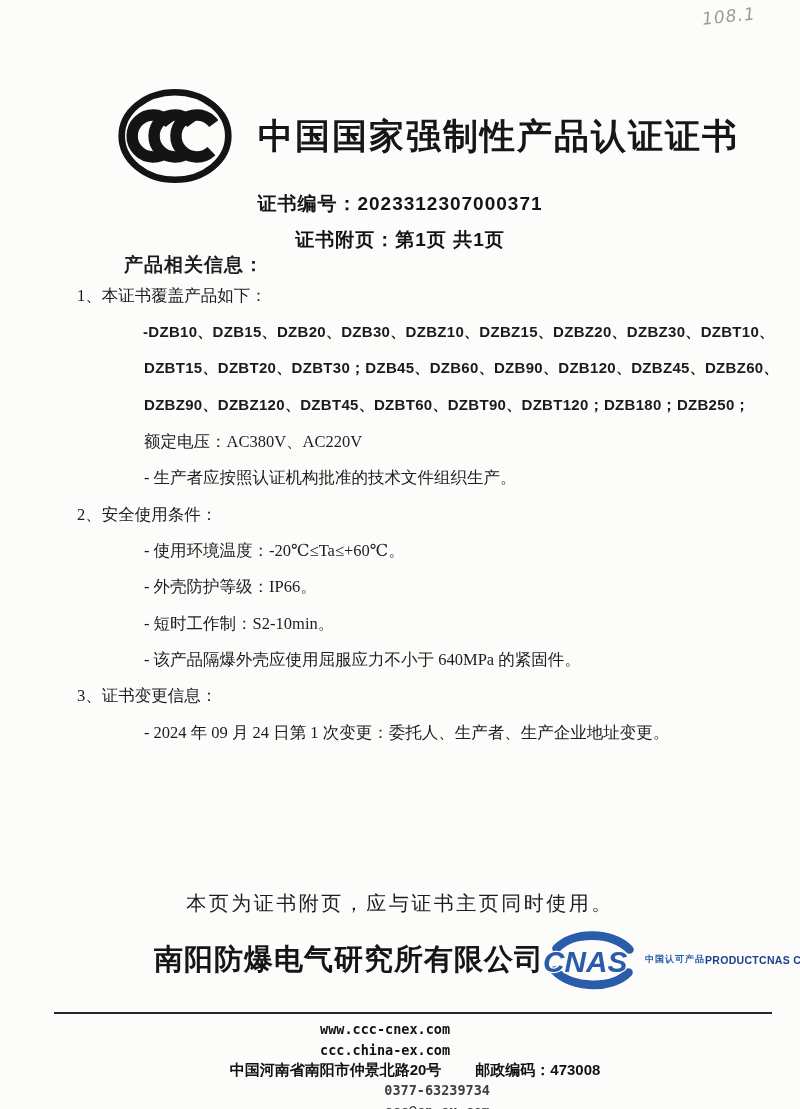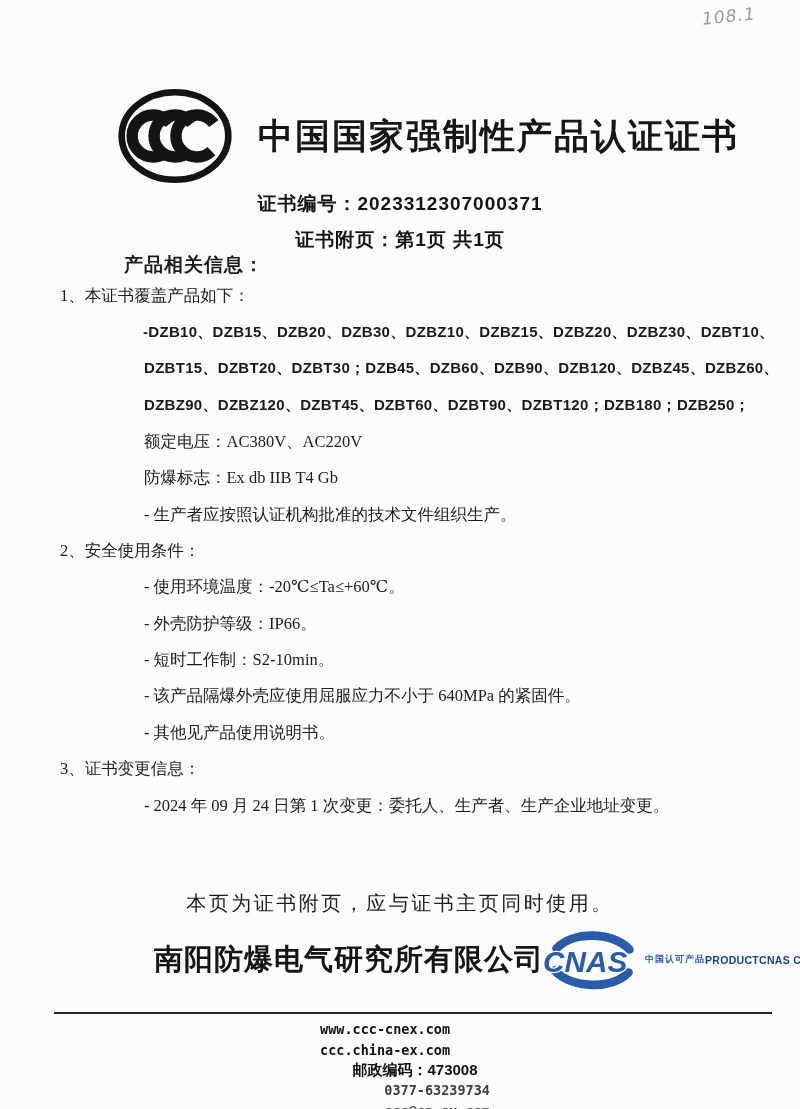--- a/index.html
+++ b/index.html
@@ -28,21 +28,21 @@
   }
   .cert-no-line{ top:191px; }
   .cert-page-line{ top:227px; }
   .section-title{
     position:absolute; top:252px; left:124px;
     font-weight:bold; font-size:19px; letter-spacing:1px;
   }
   
   .body-block{ position:absolute; top:278px; left:0; width:100%; }
   .line{ height:36.4px; display:flex; align-items:center; font-size:16.5px; white-space:nowrap; }
-  .lvl1{ padding-left:60px; }
+  .lvl1{ padding-left:77px; }
   .lvl2{ padding-left:144px; }
   .models{ font-size:15px; letter-spacing:0.3px; font-family:"Liberation Sans","DejaVu Sans",sans-serif; font-weight:600; color:#1a1a1a; }
   .models-first{ padding-left:143px; }
   
   .page-note{
     position:absolute; top:890px; left:0; width:100%; text-align:center;
     font-size:20px; letter-spacing:2.5px;
   }
   
   .org-row{ position:absolute; top:929px; left:110px; right:52px; display:flex; align-items:center; }
@@ -95,28 +95,26 @@
   <div class="cert-line cert-page-line">证书附页：第1页 共1页</div>
 
   <div class="section-title">产品相关信息：</div>
 
   <div class="body-block">
     <div class="line lvl1">1、本证书覆盖产品如下：</div>
     <div class="line lvl2 models models-first">-DZB10、DZB15、DZB20、DZB30、DZBZ10、DZBZ15、DZBZ20、DZBZ30、DZBT10、</div>
     <div class="line lvl2 models">DZBT15、DZBT20、DZBT30；DZB45、DZB60、DZB90、DZB120、DZBZ45、DZBZ60、</div>
     <div class="line lvl2 models">DZBZ90、DZBZ120、DZBT45、DZBT60、DZBT90、DZBT120；DZB180；DZB250；</div>
     <div class="line lvl2">额定电压：AC380V、AC220V</div>
-    <div class="line lvl2">防爆标志：Ex db IIB T4 Gb</div>
     <div class="line lvl2">- 生产者应按照认证机构批准的技术文件组织生产。</div>
     <div class="line lvl1">2、安全使用条件：</div>
     <div class="line lvl2">- 使用环境温度：-20℃≤Ta≤+60℃。</div>
     <div class="line lvl2">- 外壳防护等级：IP66。</div>
     <div class="line lvl2">- 短时工作制：S2-10min。</div>
     <div class="line lvl2">- 该产品隔爆外壳应使用屈服应力不小于 640MPa 的紧固件。</div>
-    <div class="line lvl2">- 其他见产品使用说明书。</div>
     <div class="line lvl1">3、证书变更信息：</div>
     <div class="line lvl2">- 2024 年 09 月 24 日第 1 次变更：委托人、生产者、生产企业地址变更。</div>
   </div>
 
   <div class="page-note">本页为证书附页，应与证书主页同时使用。</div>
 
   <div class="org-row">
     <div class="company-name">南阳防爆电气研究所有限公司</div>
     <div class="cnas-block">
       <svg class="cnas-logo" viewBox="0 0 100 64" aria-hidden="true">
@@ -134,20 +132,21 @@
   </div>
 
   <div class="rule"></div>
 
   <div class="footer">
     <div class="f-left">
       <div>www.ccc-cnex.com</div>
       <div>ccc.china-ex.com</div>
     </div>
     <div class="f-center">
+      <span>中国河南省南阳市仲景北路20号</span>
       <span>邮政编码：473008</span>
     </div>
     <div class="f-right">
       <div>0377-63239734</div>
       <div>ccc@cn-ex.com</div>
     </div>
   </div>
 
 </div>
 

